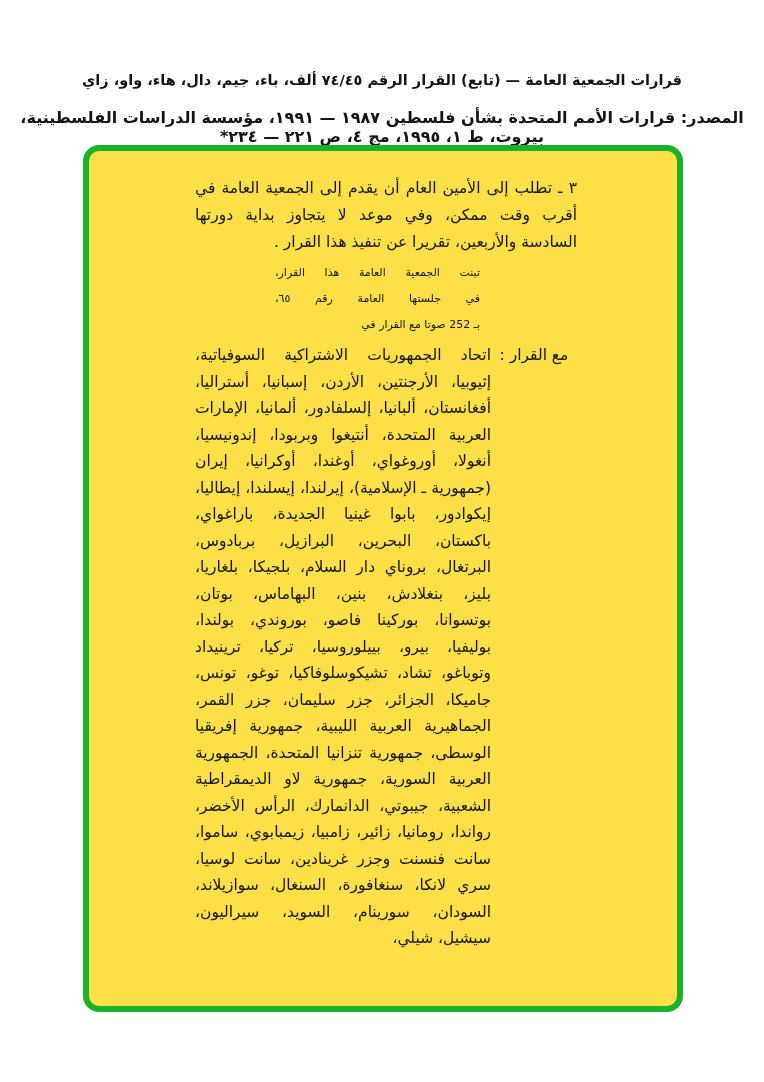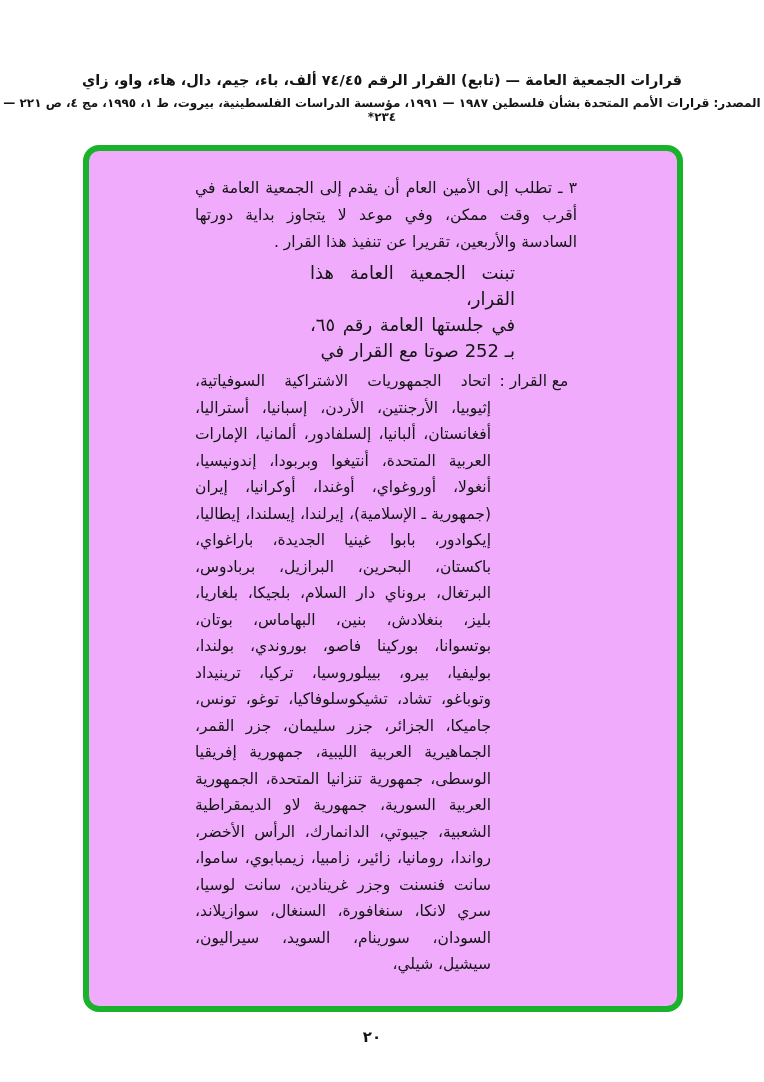--- a/index.html
+++ b/index.html
@@ -27,50 +27,50 @@
     left: 0;
     right: 0;
     text-align: center;
   }
   .header-title {
     font-size: 14.5px;
     font-weight: bold;
     letter-spacing: 0.2px;
   }
   .header-source {
-    font-size: 12px;
+    font-size: 16px;
     font-weight: bold;
-    margin-top: 8px;
+    margin-top: 20px;
   }
   .res-box {
     position: absolute;
     top: 145px;
     left: 83px;
     width: 600px;
     height: 867px;
     border: 6px solid #1bb22b;
     border-radius: 16px;
     box-sizing: border-box;
     overflow: hidden;
-    background: #f0abfc;
+    background: #fde047;
   }
   .content-col {
     margin: 24px 100px 0 106px; 
   }
   .para-3 {
     margin: 0;
     font-size: 15.5px;
     line-height: 27px;
     text-align: justify;
     text-align-last: right;
   }
   .adoption {
     width: 205px;
-    margin: 4px 62px 4px 0;
-    font-size: 18px;
+    margin: 4px 97px 4px 0;
+    font-size: 11px;
     line-height: 26px;
   }
   .adoption > div {
     text-align: justify;
     text-align-last: justify;
   }
   .adoption > div:last-child {
     text-align-last: right;
   }
   .vote-row {
@@ -124,15 +124,14 @@
         </div>
 
       <div class="vote-row">
         <div class="vote-label">مع القرار :</div>
         <div class="vote-list">اتحاد الجمهوريات الاشتراكية السوفياتية، إثيوبيا، الأرجنتين، الأردن، إسبانيا، أستراليا، أفغانستان، ألبانيا، إلسلفادور، ألمانيا، الإمارات العربية المتحدة، أنتيغوا وبربودا، إندونيسيا، أنغولا، أوروغواي، أوغندا، أوكرانيا، إيران (جمهورية ـ الإسلامية)، إيرلندا، إيسلندا، إيطاليا، إيكوادور، بابوا غينيا الجديدة، باراغواي، باكستان، البحرين، البرازيل، بربادوس، البرتغال، بروناي دار السلام، بلجيكا، بلغاريا، بليز، بنغلادش، بنين، البهاماس، بوتان، بوتسوانا، بوركينا فاصو، بوروندي، بولندا، بوليفيا، بيرو، بييلوروسيا، تركيا، ترينيداد وتوباغو، تشاد، تشيكوسلوفاكيا، توغو، تونس، جاميكا، الجزائر، جزر سليمان، جزر القمر، الجماهيرية العربية الليبية، جمهورية إفريقيا الوسطى، جمهورية تنزانيا المتحدة، الجمهورية العربية السورية، جمهورية لاو الديمقراطية الشعبية، جيبوتي، الدانمارك، الرأس الأخضر، رواندا، رومانيا، زائير، زامبيا، زيمبابوي، ساموا، سانت فنسنت وجزر غرينادين، سانت لوسيا، سري لانكا، سنغافورة، السنغال، سوازيلاند، السودان، سورينام، السويد، سيراليون، سيشيل، شيلي،</div>
       </div>
 
     </div>
   </div>
 
-  <div class="page-number">٢٠</div>
 
 </div>
 
 </body></html>

